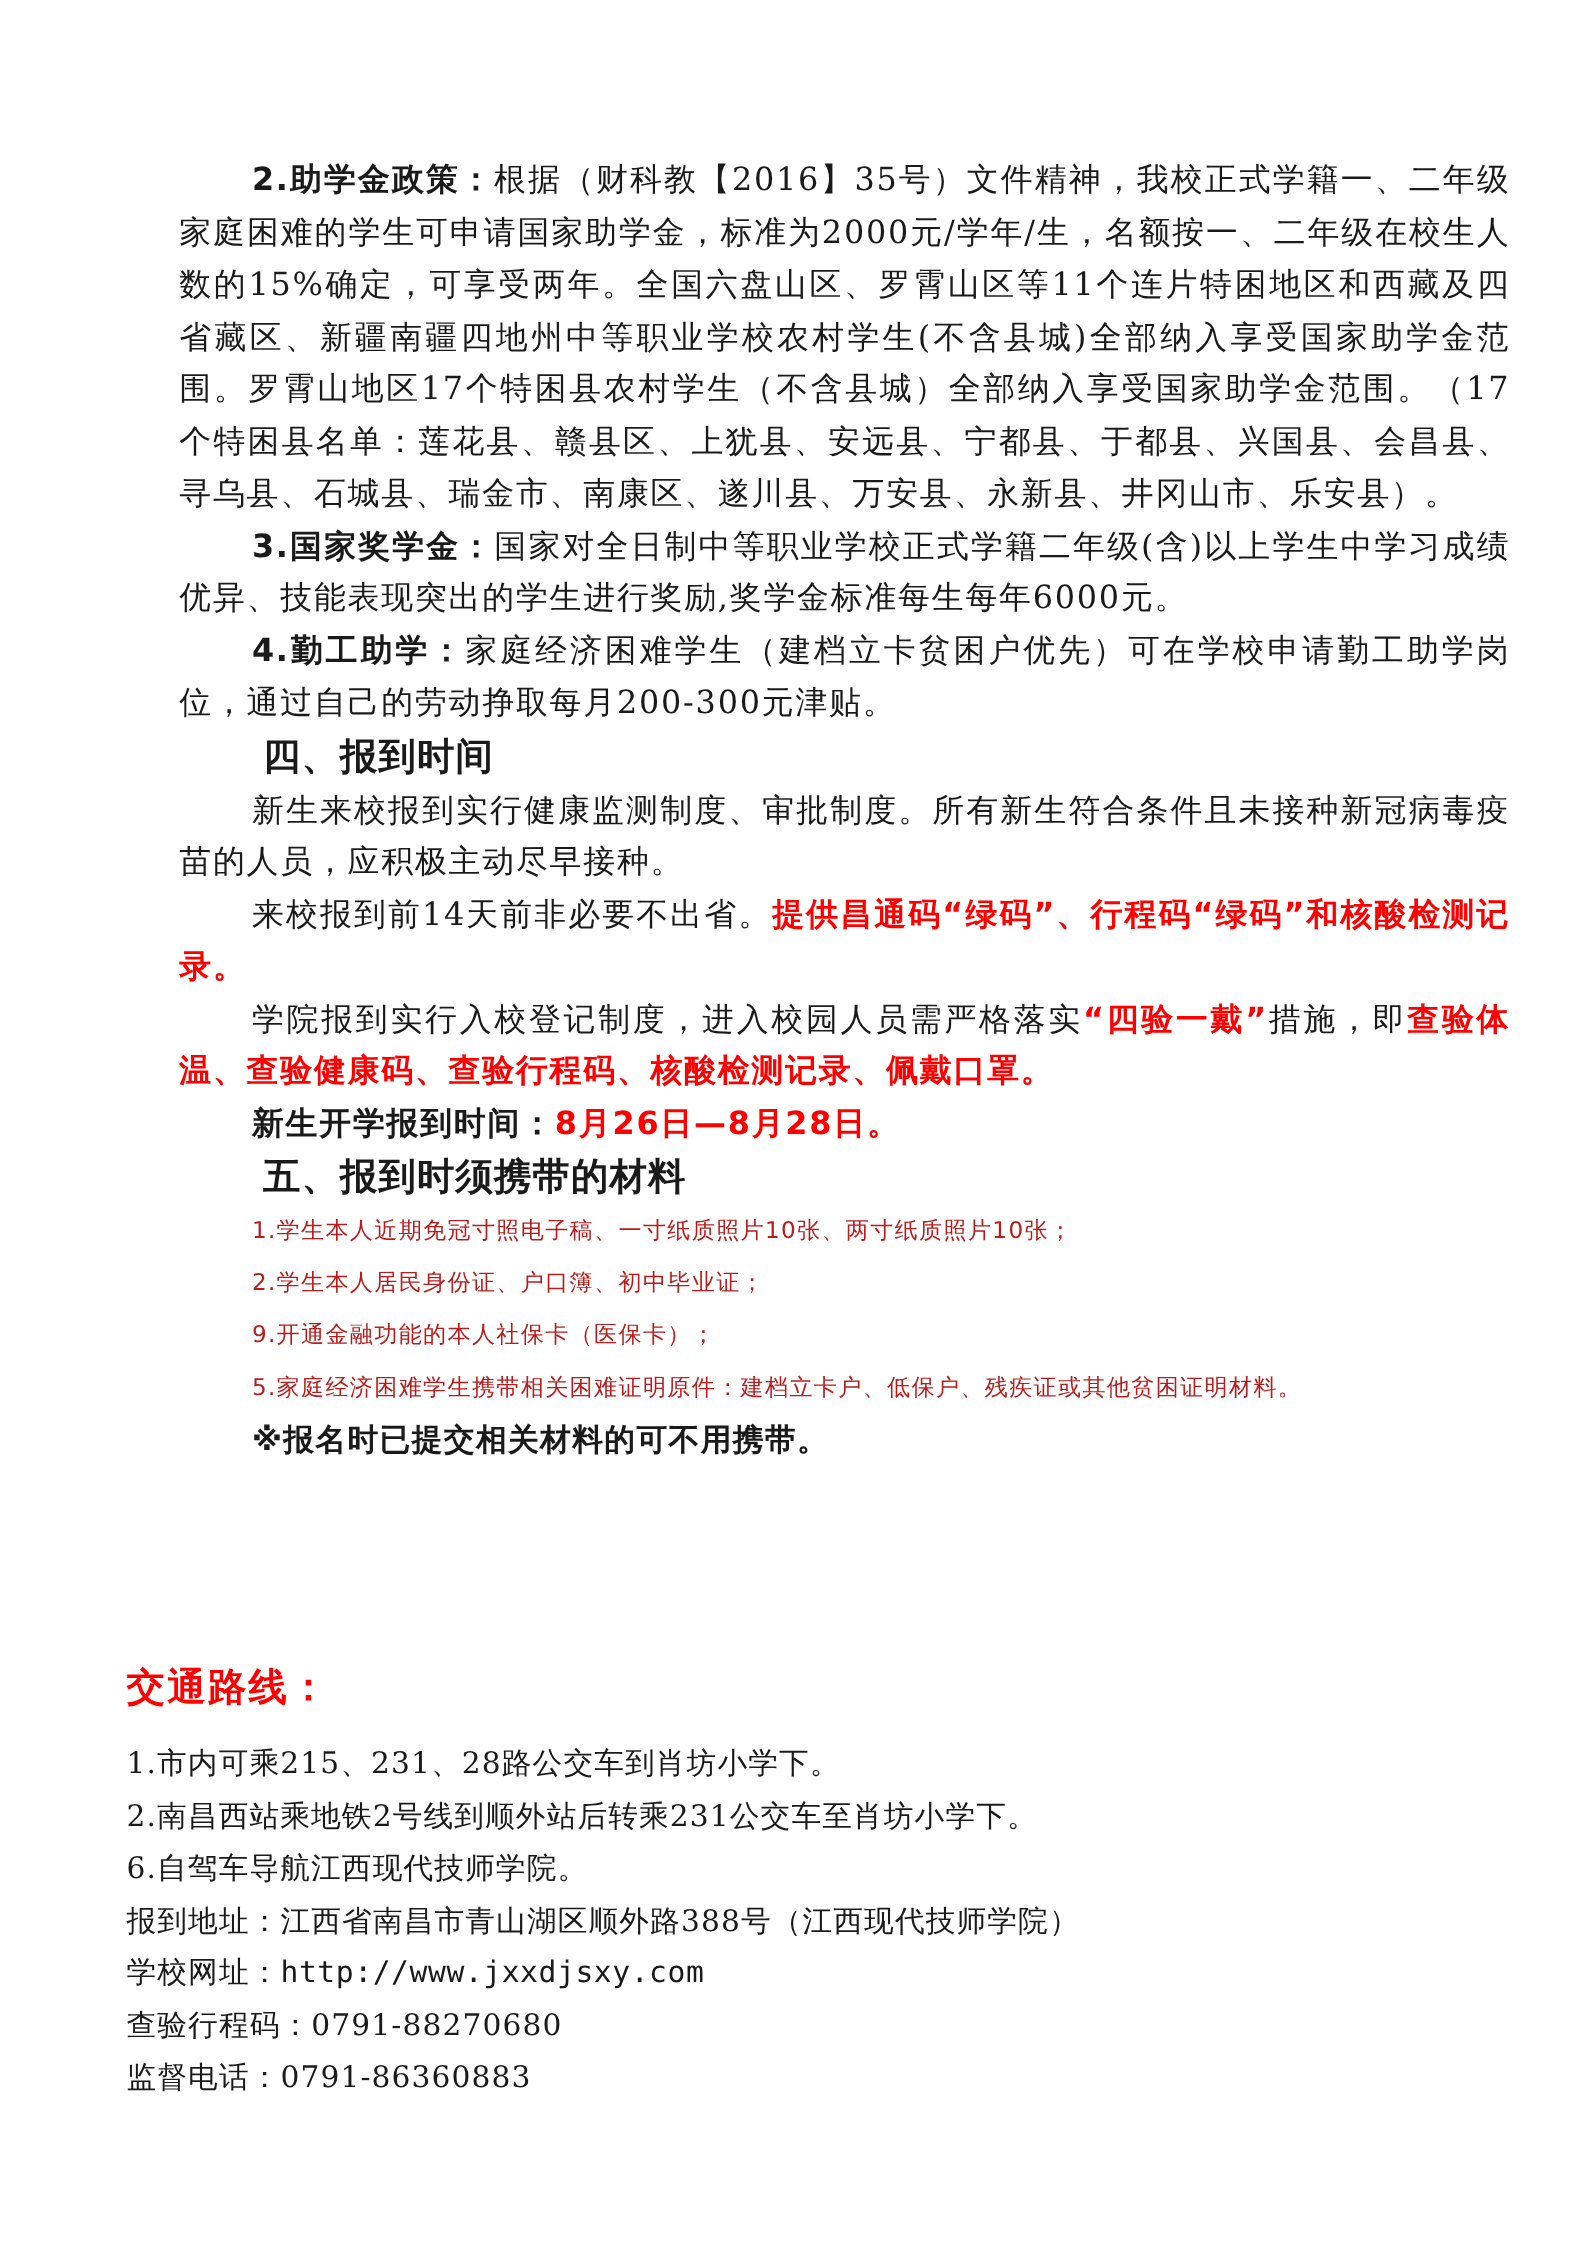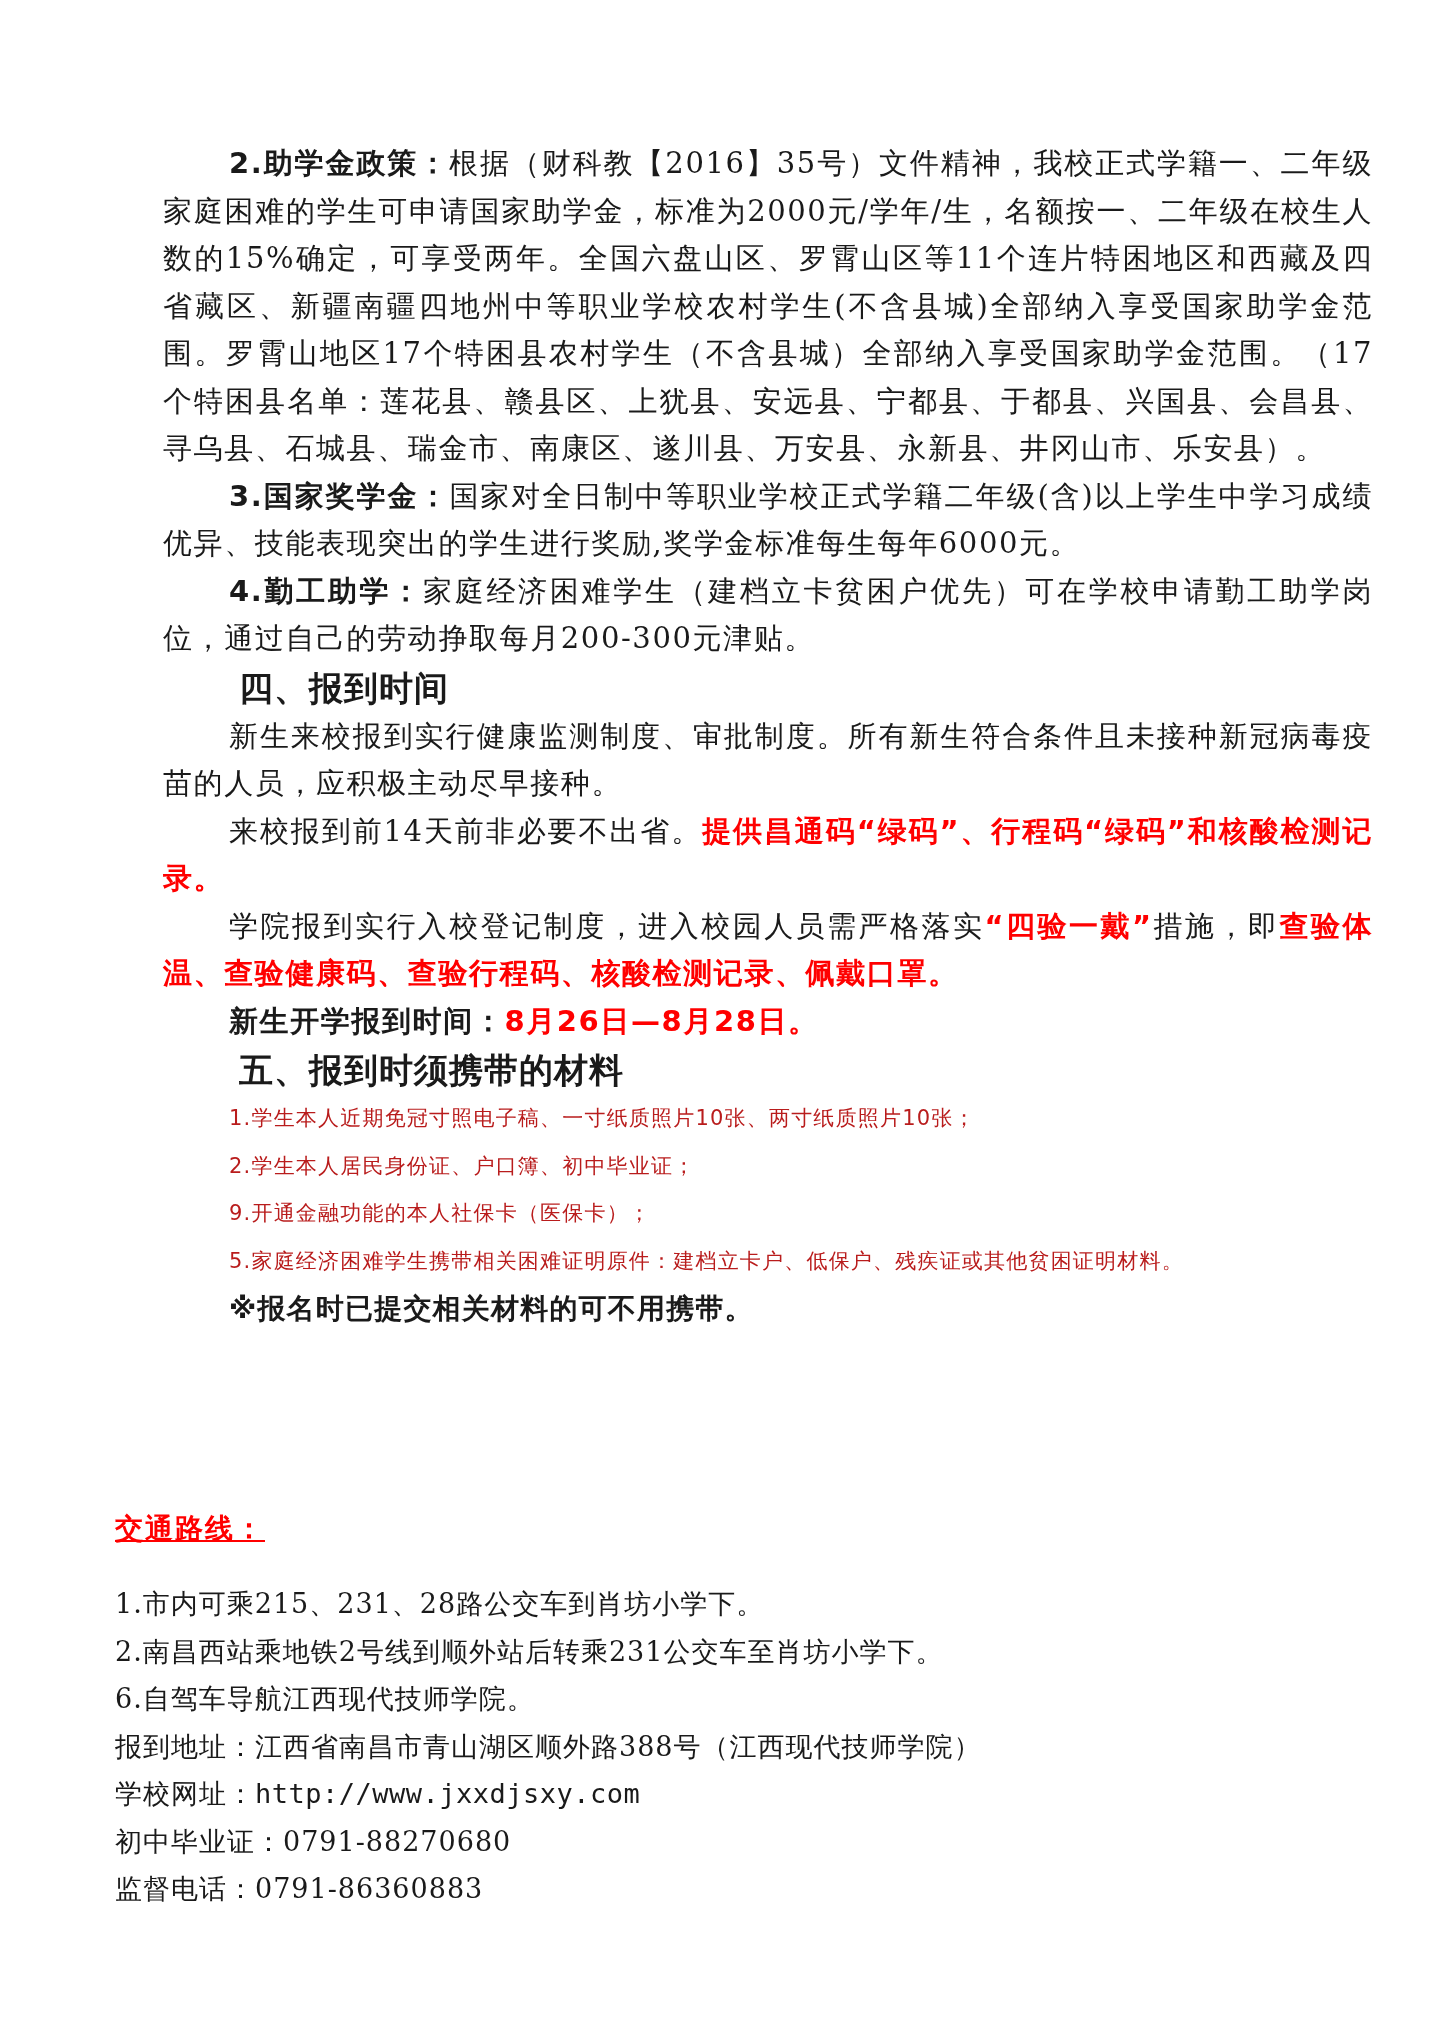--- a/index.html
+++ b/index.html
@@ -60,25 +60,24 @@
       margin: 0;
       text-indent: 66px;
       letter-spacing: 1.2px;
     }
     .traffic-title {
       position: absolute;
       left: 115px;
       top: 1510px;
       font-family: "DejaVu Sans", "Liberation Sans", sans-serif;
       font-weight: bold;
-      font-size: 28px;
+      font-size: 35px;
       color: #ff0000;
       margin: 0;
       letter-spacing: 2px;
-      text-decoration: underline;
     }
     .traffic {
       position: absolute;
       left: 115px;
       top: 1580px;
       width: 1210px;
     }
     .traffic .p { line-height: 47.5px; font-size: 27px; letter-spacing: 1px; }
     .mono { font-family: "DejaVu Sans Mono", "Liberation Mono", monospace; letter-spacing: 0.5px; }
   </style>
@@ -114,15 +113,15 @@
 </div>
 
 <h2 class="traffic-title">交通路线：</h2>
 
 <div class="traffic">
   <p class="p">1.市内可乘215、231、28路公交车到肖坊小学下。</p>
   <p class="p">2.南昌西站乘地铁2号线到顺外站后转乘231公交车至肖坊小学下。</p>
   <p class="p">6.自驾车导航江西现代技师学院。</p>
   <p class="p"><span>报到地址：</span><span>江西省南昌市青山湖区顺外路388号（江西现代技师学院）</span></p>
   <p class="p"><span>学校网址：</span><span class="mono">http://www.jxxdjsxy.com</span></p>
-  <p class="p"><span>初中毕业证：</span><span>0791-88270680</span></p>
+  <p class="p"><span>查验行程码：</span><span>0791-88270680</span></p>
   <p class="p"><span>监督电话：</span><span>0791-86360883</span></p>
 </div>
 
 </body></html>

